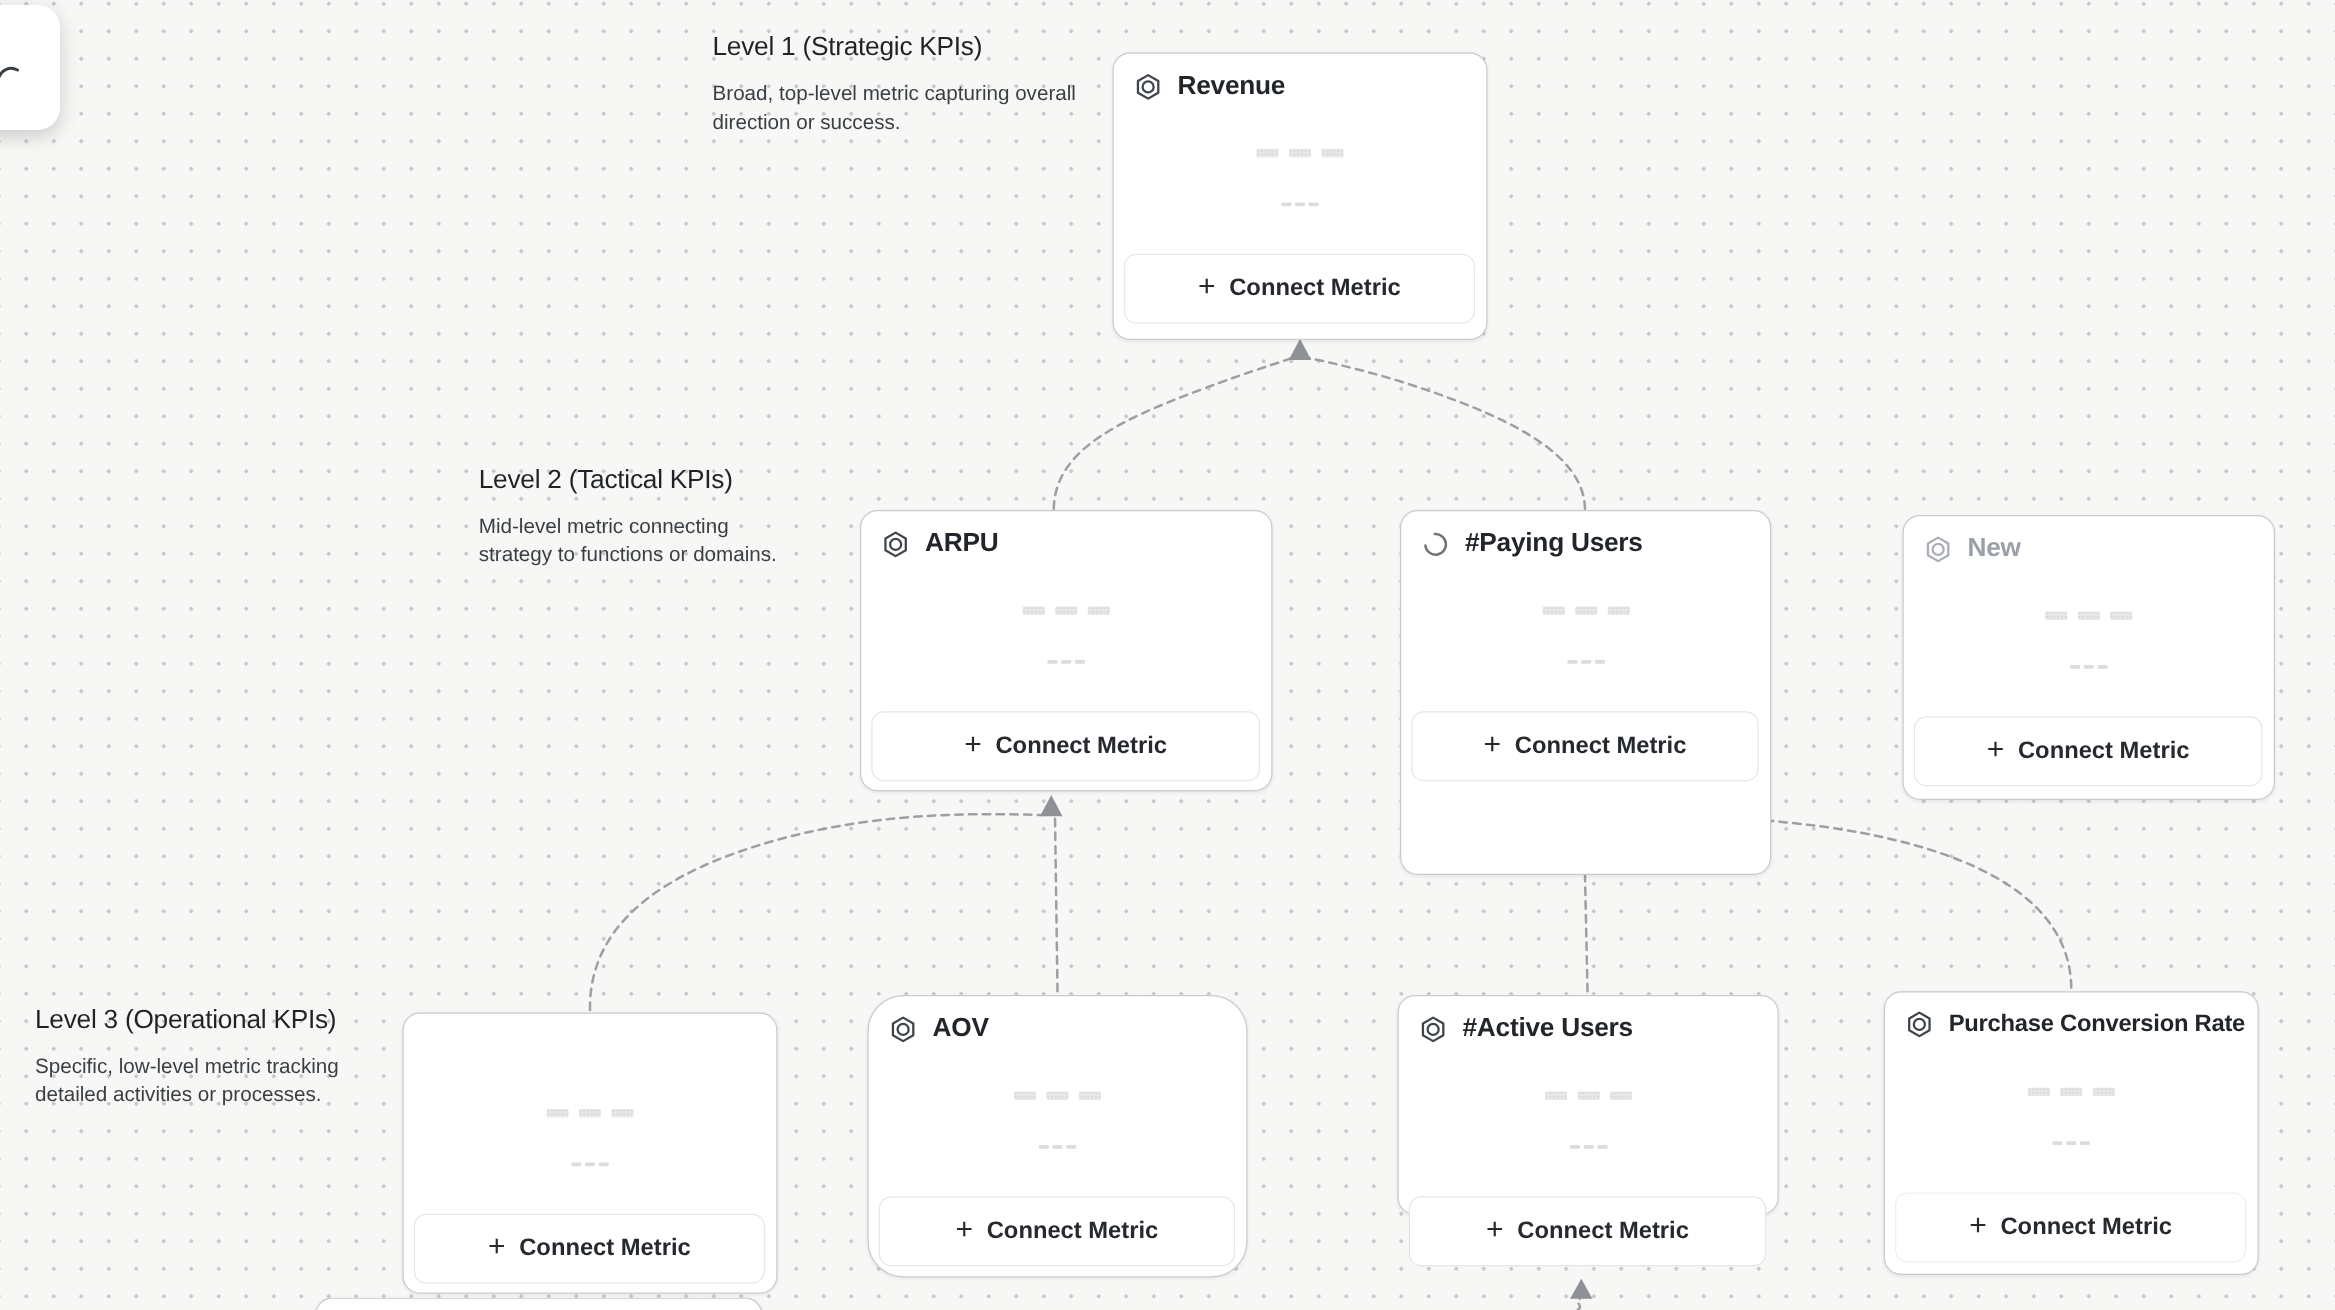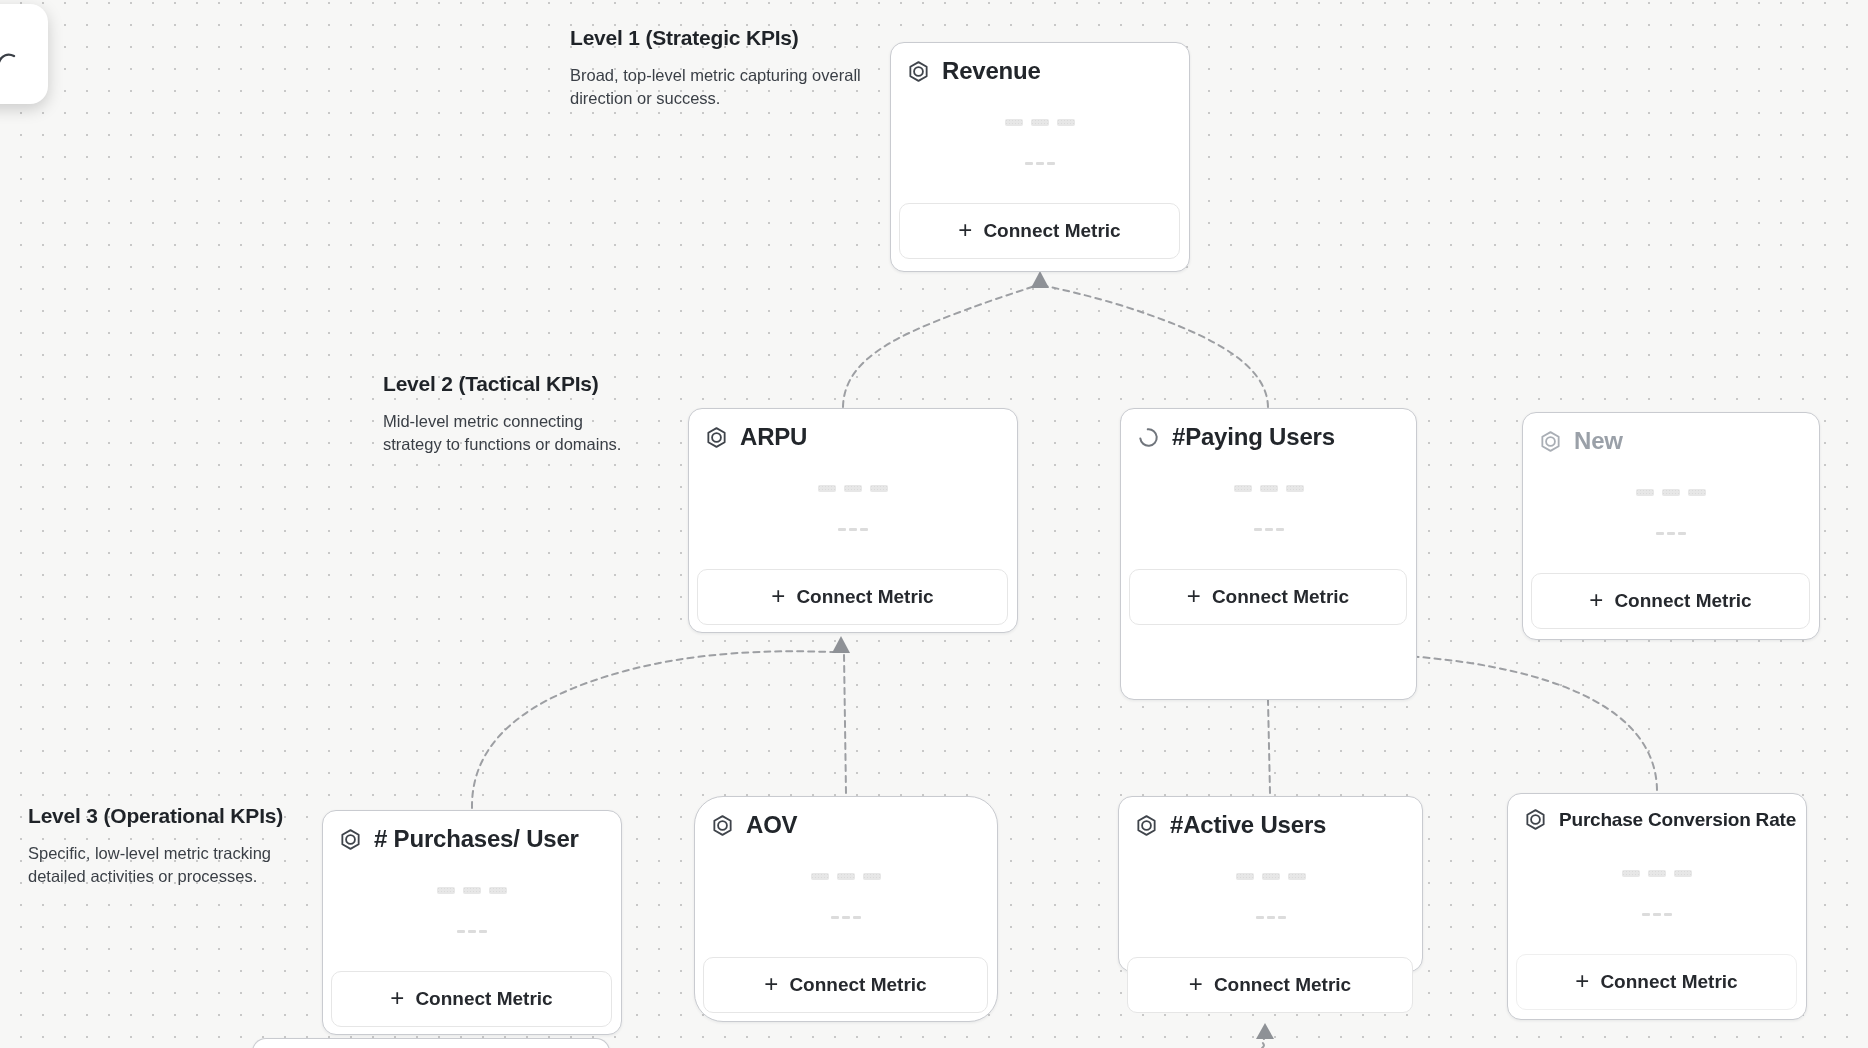--- a/index.html
+++ b/index.html
@@ -7,30 +7,30 @@
 
   .canvas {
     position:relative; width:1868px; height:1048px;
     background-color:#f7f7f6;
     background-image:radial-gradient(circle, #c8c8c8 1.3px, rgba(0,0,0,0) 1.4px);
     background-size:22px 22px; background-position:10px 14px;
     overflow:hidden;
   }
 
   .level-label { position:absolute; z-index:3; }
-  .level-title { font-size:21px; font-weight:700; color:#1f2328; letter-spacing:-0.2px; }
+  .level-title { font-size:21px; font-weight:400; color:#1f2328; letter-spacing:-0.2px; }
   .level-desc  { margin-top:14px; font-size:16.5px; line-height:23px; color:#3a3f46; }
 
   .metric-card {
     position:absolute; z-index:2; background:#ffffff;
     border:1.5px solid #c9cbd0; border-radius:14px;
     box-shadow:0 1px 3px rgba(16,24,40,.07);
   }
   .card-header { display:flex; align-items:center; gap:12px; padding:14px 16px 0 16px; }
-  .card-title { font-size:24px; font-weight:700; color:#22262b; letter-spacing:-0.2px; white-space:nowrap; }
+  .card-title { font-size:21px; font-weight:700; color:#22262b; letter-spacing:-0.2px; white-space:nowrap; }
   .metric-card.muted .card-title { color:#9aa0a8; }
   .card-icon { flex:0 0 auto; width:23px; height:23px; }
 
   .skeleton-bars { position:absolute; left:0; right:0; top:76px; display:flex; justify-content:center; gap:8px; }
   .skeleton-bars span { width:18px; height:7px; border-radius:2px; background:#e7e7e7;
     background-image:radial-gradient(circle, #dadada 0.7px, rgba(0,0,0,0) 0.8px); background-size:3px 3px; }
   .skeleton-dashes { position:absolute; left:0; right:0; top:119px; display:flex; justify-content:center; gap:3px; }
   .skeleton-dashes span { width:8px; height:2.5px; border-radius:1px; background:#dcdcdc; }
 
   .connect-btn {
@@ -189,27 +189,20 @@
         <span></span>
         <span></span>
       </div>
     <div class="connect-btn">
       <span class="plus">+</span>
       <span>Connect Metric</span>
     </div>
   </div>
 
   <div class="metric-card" style="left:322px; top:810px; width:300px; height:225px;">
-    <div class="card-header">
-      <svg class="card-icon" viewBox="0 0 24 24">
-        <path d="M12 2.2 L20.5 7.1 L20.5 16.9 L12 21.8 L3.5 16.9 L3.5 7.1 Z" fill="none" stroke="#3f444b" stroke-width="1.9" stroke-linejoin="round"></path>
-        <circle cx="12" cy="12" r="4.6" fill="none" stroke="#3f444b" stroke-width="1.9"></circle>
-      </svg>
-      <span class="card-title"># Purchases/ User</span>
-    </div>
     <div class="skeleton-bars">
         <span></span>
         <span></span>
         <span></span>
       </div>
     <div class="skeleton-dashes">
         <span></span>
         <span></span>
         <span></span>
       </div>

